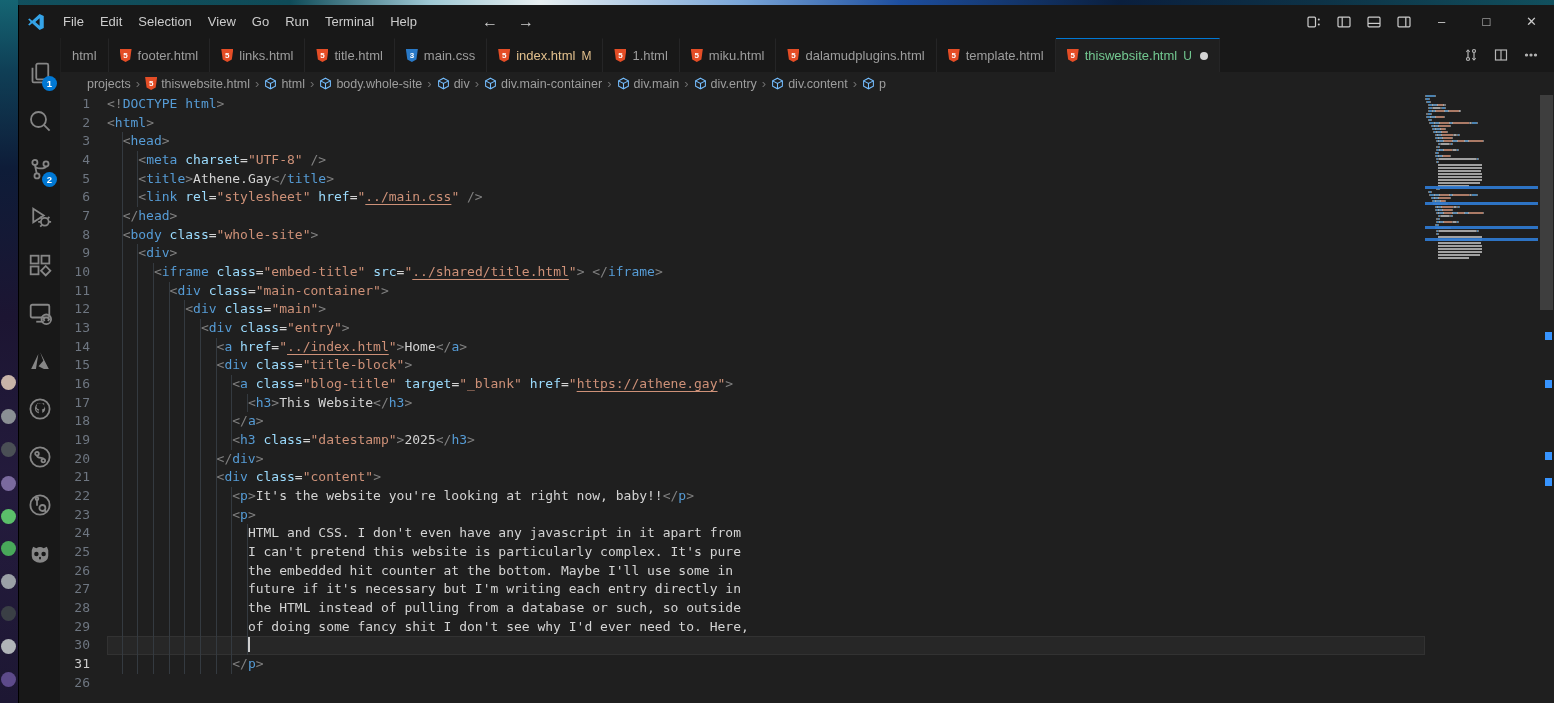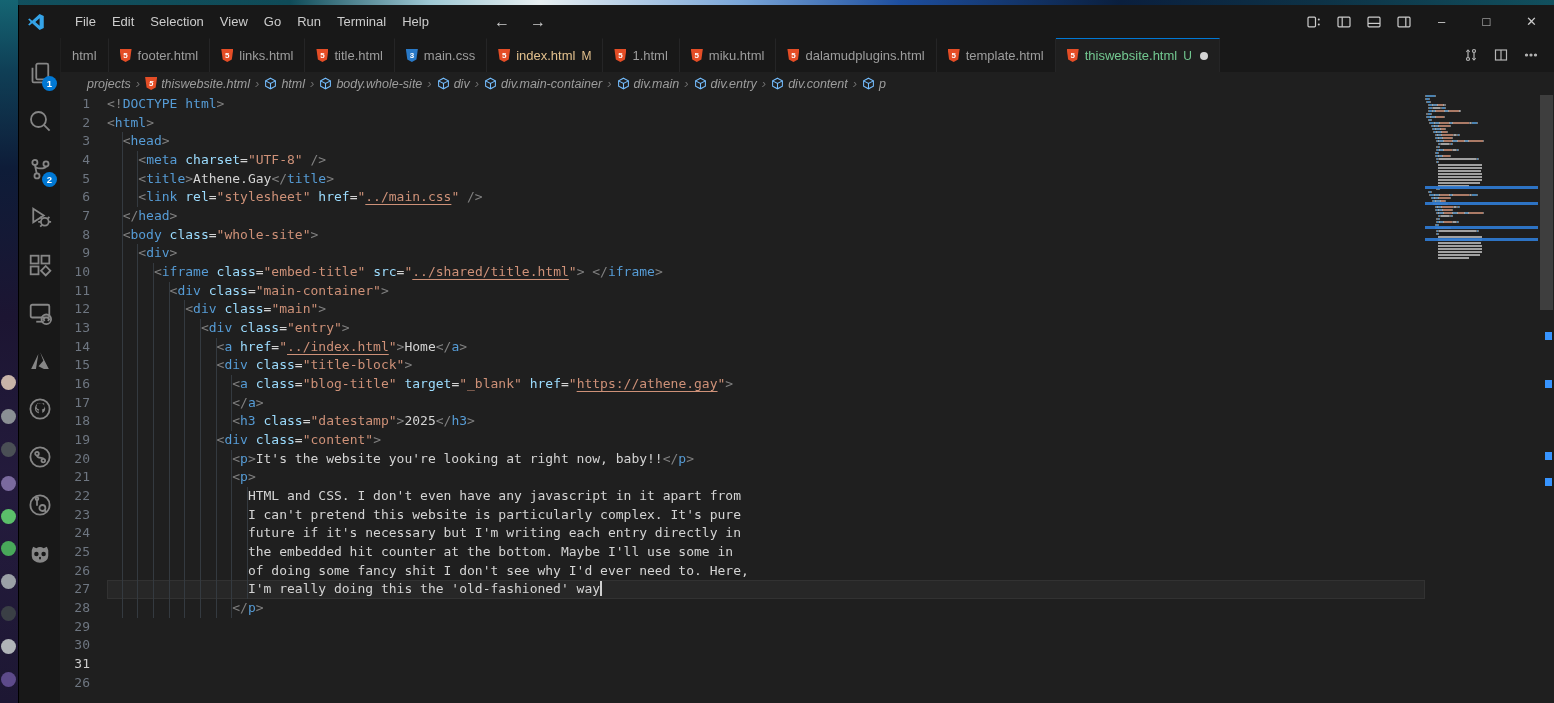--- a/index.html
+++ b/index.html
@@ -13,21 +13,21 @@
   #desk { position:absolute; left:0; top:0; width:18px; height:703px; overflow:hidden;
     background:linear-gradient(180deg,#156573 0%,#0f3f56 10%,#0e1c38 24%,#1c1532 45%,#241b3d 70%,#1d1733 100%); }
   .dcirc { position:absolute; left:1px; width:15px; height:15px; border-radius:50%; }
 
   
   #window { position:absolute; left:18px; top:5px; width:1536px; height:698px; background:#181818; display:flex; flex-direction:column; border-left:1px solid #000; }
 
   
   #titlebar { height:33px; display:flex; align-items:center; position:relative; color:#cccccc; font-size:13px; flex:0 0 auto; }
   #vslogo { width:20px; height:20px; margin:0 8px 0 8px; display:flex; align-items:center; }
-  #menubar { display:flex;margin-left:12px; }
+  #menubar { display:flex; }
   .menu-item { padding:4px 8px; border-radius:5px; cursor:default; }
   #nav-arrows { display:flex; gap:14px; margin-left:54px; color:#cccccc; font-size:16px; }
   .nav-arrow { width:22px; text-align:center; }
   #command-center { position:absolute; left:490px; top:5px; width:592px; height:23px; background:#2b2b2b; border:1px solid #454545; border-radius:6px; display:flex; align-items:center; justify-content:center; gap:6px; color:#c5c5c5; font-size:12.5px; }
   #tb-right { position:absolute; right:0; top:0; height:33px; display:flex; align-items:center; }
   .layout-btn { width:30px; height:26px; display:flex; align-items:center; justify-content:center; border-radius:5px; }
   .win-btn { width:45px; height:33px; display:flex; align-items:center; justify-content:center; color:#cccccc; font-size:13px; }
 
   
   #body-row { flex:1; display:flex; min-height:0; }
@@ -44,21 +44,21 @@
   .tab.active { background:#1f1f1f; border-top:1px solid #0078d4; }
   .tab .git-badge { font-size:12px; }
   .tab .dirty-dot { width:8px; height:8px; border-radius:50%; background:#d4d4d4; margin-left:2px; }
   .ficon { width:12px; height:13px; clip-path:polygon(0 0,100% 0,88% 80%,50% 100%,12% 80%); display:flex; align-items:center; justify-content:center; font-size:8px; font-weight:bold; color:#fff; flex:0 0 auto; }
   .ficon.html { background:#e44d26; }
   .ficon.css { background:#2979c7; }
   #tab-actions { margin-left:auto; display:flex; align-items:center; gap:4px; padding-right:10px; color:#b5b5b5; }
   .tab-act { width:26px; height:26px; display:flex; align-items:center; justify-content:center; border-radius:5px; }
 
   
-  #breadcrumbs { height:23px; background:#1f1f1f; display:flex; align-items:center; padding-left:26px; font-size:12.5px; color:#9d9d9d; gap:3px; flex:0 0 auto;font-style:italic; }
+  #breadcrumbs { height:23px; background:#1f1f1f; display:flex; align-items:center; padding-left:26px; font-size:12.5px; color:#9d9d9d; gap:3px; flex:0 0 auto; }
   .crumb { display:flex; align-items:center; gap:4px; }
   .crumb-sep { color:#6e6e6e; font-size:13px; margin:0 2px; }
 
   
   #editor { flex:1; background:#1f1f1f; position:relative; overflow:hidden; font-family:"DejaVu Sans Mono", monospace; font-size:13px; }
   #gutter { position:absolute; left:0; top:0; width:46px; color:#6e7681; text-align:right; }
   #gutter .ln { height:18.68px; line-height:18.68px; padding-right:17px; }
   #gutter .ln.cur { color:#cccccc; }
   #code { position:absolute; left:46px; top:0; right:129px; }
   .line { height:18.68px; line-height:18.68px; white-space:pre; }
@@ -448,31 +448,34 @@
               <div class="line"><span class="ind" style="width: 2ch;"></span><span class="tk-b">&lt;/</span><span class="tk-t">head</span><span class="tk-b">&gt;</span></div>
               <div class="line"><span class="ind" style="width: 2ch;"></span><span class="tk-b">&lt;</span><span class="tk-t">body</span><span class="tk-x"> </span><span class="tk-a">class</span><span class="tk-x">=</span><span class="tk-s">"whole-site"</span><span class="tk-b">&gt;</span></div>
               <div class="line"><span class="ind" style="width: 4ch;"></span><span class="tk-b">&lt;</span><span class="tk-t">div</span><span class="tk-b">&gt;</span></div>
               <div class="line"><span class="ind" style="width: 6ch;"></span><span class="tk-b">&lt;</span><span class="tk-t">iframe</span><span class="tk-x"> </span><span class="tk-a">class</span><span class="tk-x">=</span><span class="tk-s">"embed-title"</span><span class="tk-x"> </span><span class="tk-a">src</span><span class="tk-x">=</span><span class="tk-s">"</span><span class="tk-l">../shared/title.html</span><span class="tk-s">"</span><span class="tk-b">&gt;</span><span class="tk-x"> </span><span class="tk-b">&lt;/</span><span class="tk-t">iframe</span><span class="tk-b">&gt;</span></div>
               <div class="line"><span class="ind" style="width: 8ch;"></span><span class="tk-b">&lt;</span><span class="tk-t">div</span><span class="tk-x"> </span><span class="tk-a">class</span><span class="tk-x">=</span><span class="tk-s">"main-container"</span><span class="tk-b">&gt;</span></div>
               <div class="line"><span class="ind" style="width: 10ch;"></span><span class="tk-b">&lt;</span><span class="tk-t">div</span><span class="tk-x"> </span><span class="tk-a">class</span><span class="tk-x">=</span><span class="tk-s">"main"</span><span class="tk-b">&gt;</span></div>
               <div class="line"><span class="ind" style="width: 12ch;"></span><span class="tk-b">&lt;</span><span class="tk-t">div</span><span class="tk-x"> </span><span class="tk-a">class</span><span class="tk-x">=</span><span class="tk-s">"entry"</span><span class="tk-b">&gt;</span></div>
               <div class="line"><span class="ind" style="width: 14ch;"></span><span class="tk-b">&lt;</span><span class="tk-t">a</span><span class="tk-x"> </span><span class="tk-a">href</span><span class="tk-x">=</span><span class="tk-s">"</span><span class="tk-l">../index.html</span><span class="tk-s">"</span><span class="tk-b">&gt;</span><span class="tk-x">Home</span><span class="tk-b">&lt;/</span><span class="tk-t">a</span><span class="tk-b">&gt;</span></div>
               <div class="line"><span class="ind" style="width: 14ch;"></span><span class="tk-b">&lt;</span><span class="tk-t">div</span><span class="tk-x"> </span><span class="tk-a">class</span><span class="tk-x">=</span><span class="tk-s">"title-block"</span><span class="tk-b">&gt;</span></div>
               <div class="line"><span class="ind" style="width: 16ch;"></span><span class="tk-b">&lt;</span><span class="tk-t">a</span><span class="tk-x"> </span><span class="tk-a">class</span><span class="tk-x">=</span><span class="tk-s">"blog-title"</span><span class="tk-x"> </span><span class="tk-a">target</span><span class="tk-x">=</span><span class="tk-s">"_blank"</span><span class="tk-x"> </span><span class="tk-a">href</span><span class="tk-x">=</span><span class="tk-s">"</span><span class="tk-l">https://athene.gay</span><span class="tk-s">"</span><span class="tk-b">&gt;</span></div>
+              <div class="line"><span class="ind" style="width: 18ch;"></span><span class="tk-b">&lt;</span><span class="tk-t">h3</span><span class="tk-b">&gt;</span><span class="tk-x">This Website</span><span class="tk-b">&lt;/</span><span class="tk-t">h3</span><span class="tk-b">&gt;</span></div>
               <div class="line"><span class="ind" style="width: 16ch;"></span><span class="tk-b">&lt;/</span><span class="tk-t">a</span><span class="tk-b">&gt;</span></div>
               <div class="line"><span class="ind" style="width: 16ch;"></span><span class="tk-b">&lt;</span><span class="tk-t">h3</span><span class="tk-x"> </span><span class="tk-a">class</span><span class="tk-x">=</span><span class="tk-s">"datestamp"</span><span class="tk-b">&gt;</span><span class="tk-x">2025</span><span class="tk-b">&lt;/</span><span class="tk-t">h3</span><span class="tk-b">&gt;</span></div>
+              <div class="line"><span class="ind" style="width: 14ch;"></span><span class="tk-b">&lt;/</span><span class="tk-t">div</span><span class="tk-b">&gt;</span></div>
               <div class="line"><span class="ind" style="width: 14ch;"></span><span class="tk-b">&lt;</span><span class="tk-t">div</span><span class="tk-x"> </span><span class="tk-a">class</span><span class="tk-x">=</span><span class="tk-s">"content"</span><span class="tk-b">&gt;</span></div>
               <div class="line"><span class="ind" style="width: 16ch;"></span><span class="tk-b">&lt;</span><span class="tk-t">p</span><span class="tk-b">&gt;</span><span class="tk-x">It's the website you're looking at right now, baby!!</span><span class="tk-b">&lt;/</span><span class="tk-t">p</span><span class="tk-b">&gt;</span></div>
               <div class="line"><span class="ind" style="width: 16ch;"></span><span class="tk-b">&lt;</span><span class="tk-t">p</span><span class="tk-b">&gt;</span></div>
               <div class="line"><span class="ind" style="width: 18ch;"></span><span class="tk-x">HTML and CSS. I don't even have any javascript in it apart from</span></div>
               <div class="line"><span class="ind" style="width: 18ch;"></span><span class="tk-x">I can't pretend this website is particularly complex. It's pure</span></div>
+              <div class="line"><span class="ind" style="width: 18ch;"></span><span class="tk-x">the embedded hit counter at the bottom. Maybe I'll use some in</span></div>
               <div class="line"><span class="ind" style="width: 18ch;"></span><span class="tk-x">future if it's necessary but I'm writing each entry directly in</span></div>
-              <div class="line"><span class="ind" style="width: 18ch;"></span><span class="tk-x">the embedded hit counter at the bottom. Maybe I'll use some in</span></div>
+              <div class="line"><span class="ind" style="width: 18ch;"></span><span class="tk-x">the HTML instead of pulling from a database or such, so outside</span></div>
               <div class="line"><span class="ind" style="width: 18ch;"></span><span class="tk-x">of doing some fancy shit I don't see why I'd ever need to. Here,</span></div>
-              <div class="line cur"><span class="ind" style="width: 18ch;"></span><span class="tk-x">I'm really doing this the 'old-fashioned' way</span><span id="cursor"></span></div>
+              <div class="line cur"><span class="ind" style="width: 18ch;"></span><span id="cursor"></span></div>
               <div class="line"><span class="ind" style="width: 16ch;"></span><span class="tk-b">&lt;/</span><span class="tk-t">p</span><span class="tk-b">&gt;</span></div>
             </div>
           <div id="minimap">
               <div class="mm-row"><span class="mm-seg" style="width: 0px; background: transparent;"></span><span class="mm-seg" style="width: 1.4px; background: rgb(138, 138, 138);"></span><span class="mm-seg" style="width: 8.4px; background: rgb(86, 156, 214);"></span><span class="mm-seg" style="width: 1px; background: rgb(138, 138, 138);"></span></div>
               <div class="mm-row"><span class="mm-seg" style="width: 0px; background: transparent;"></span><span class="mm-seg" style="width: 1px; background: rgb(138, 138, 138);"></span><span class="mm-seg" style="width: 2.8px; background: rgb(86, 156, 214);"></span><span class="mm-seg" style="width: 1px; background: rgb(138, 138, 138);"></span></div>
               <div class="mm-row"><span class="mm-seg" style="width: 1.4px; background: transparent;"></span><span class="mm-seg" style="width: 1px; background: rgb(138, 138, 138);"></span><span class="mm-seg" style="width: 2.8px; background: rgb(86, 156, 214);"></span><span class="mm-seg" style="width: 1px; background: rgb(138, 138, 138);"></span></div>
               <div class="mm-row"><span class="mm-seg" style="width: 2.8px; background: transparent;"></span><span class="mm-seg" style="width: 1px; background: rgb(138, 138, 138);"></span><span class="mm-seg" style="width: 2.8px; background: rgb(86, 156, 214);"></span><span class="mm-seg" style="width: 1px; background: rgb(194, 194, 194);"></span><span class="mm-seg" style="width: 4.9px; background: rgb(111, 168, 214);"></span><span class="mm-seg" style="width: 1px; background: rgb(194, 194, 194);"></span><span class="mm-seg" style="width: 4.9px; background: rgb(206, 145, 120);"></span><span class="mm-seg" style="width: 1px; background: rgb(194, 194, 194);"></span><span class="mm-seg" style="width: 1.4px; background: rgb(138, 138, 138);"></span></div>
               <div class="mm-row"><span class="mm-seg" style="width: 2.8px; background: transparent;"></span><span class="mm-seg" style="width: 1px; background: rgb(138, 138, 138);"></span><span class="mm-seg" style="width: 3.5px; background: rgb(86, 156, 214);"></span><span class="mm-seg" style="width: 1px; background: rgb(138, 138, 138);"></span><span class="mm-seg" style="width: 7px; background: rgb(194, 194, 194);"></span><span class="mm-seg" style="width: 1.4px; background: rgb(138, 138, 138);"></span><span class="mm-seg" style="width: 3.5px; background: rgb(86, 156, 214);"></span><span class="mm-seg" style="width: 1px; background: rgb(138, 138, 138);"></span></div>
               <div class="mm-row"><span class="mm-seg" style="width: 2.8px; background: transparent;"></span><span class="mm-seg" style="width: 1px; background: rgb(138, 138, 138);"></span><span class="mm-seg" style="width: 2.8px; background: rgb(86, 156, 214);"></span><span class="mm-seg" style="width: 1px; background: rgb(194, 194, 194);"></span><span class="mm-seg" style="width: 2.1px; background: rgb(111, 168, 214);"></span><span class="mm-seg" style="width: 1px; background: rgb(194, 194, 194);"></span><span class="mm-seg" style="width: 8.4px; background: rgb(206, 145, 120);"></span><span class="mm-seg" style="width: 1px; background: rgb(194, 194, 194);"></span><span class="mm-seg" style="width: 2.8px; background: rgb(111, 168, 214);"></span><span class="mm-seg" style="width: 1px; background: rgb(194, 194, 194);"></span><span class="mm-seg" style="width: 1px; background: rgb(206, 145, 120);"></span><span class="mm-seg" style="width: 7.7px; background: rgb(206, 145, 120);"></span><span class="mm-seg" style="width: 1px; background: rgb(206, 145, 120);"></span><span class="mm-seg" style="width: 1px; background: rgb(194, 194, 194);"></span><span class="mm-seg" style="width: 1.4px; background: rgb(138, 138, 138);"></span></div>
               <div class="mm-row"><span class="mm-seg" style="width: 1.4px; background: transparent;"></span><span class="mm-seg" style="width: 1.4px; background: rgb(138, 138, 138);"></span><span class="mm-seg" style="width: 2.8px; background: rgb(86, 156, 214);"></span><span class="mm-seg" style="width: 1px; background: rgb(138, 138, 138);"></span></div>

